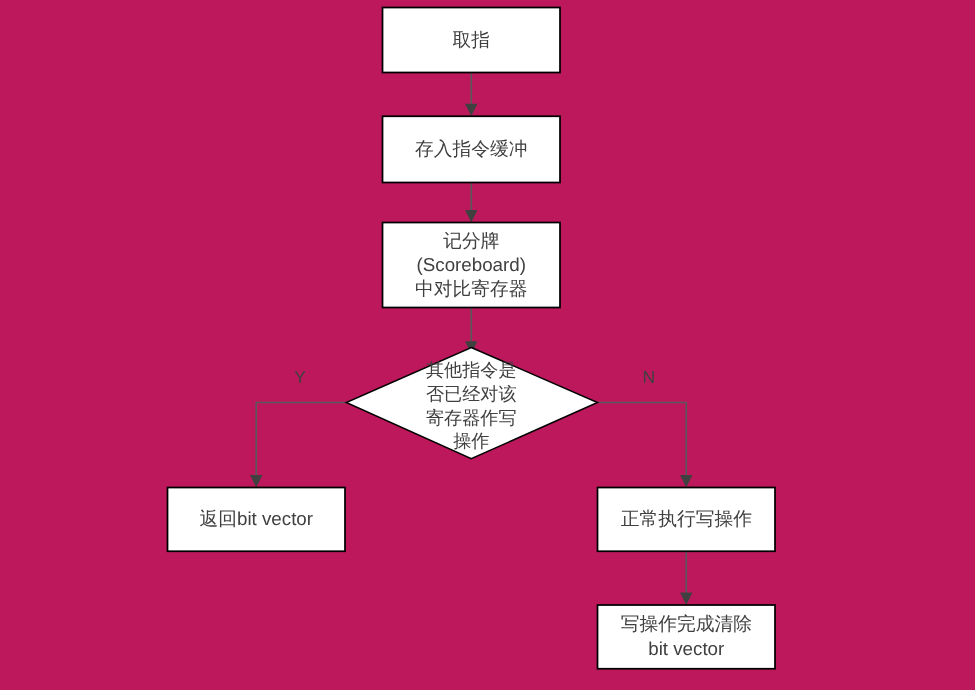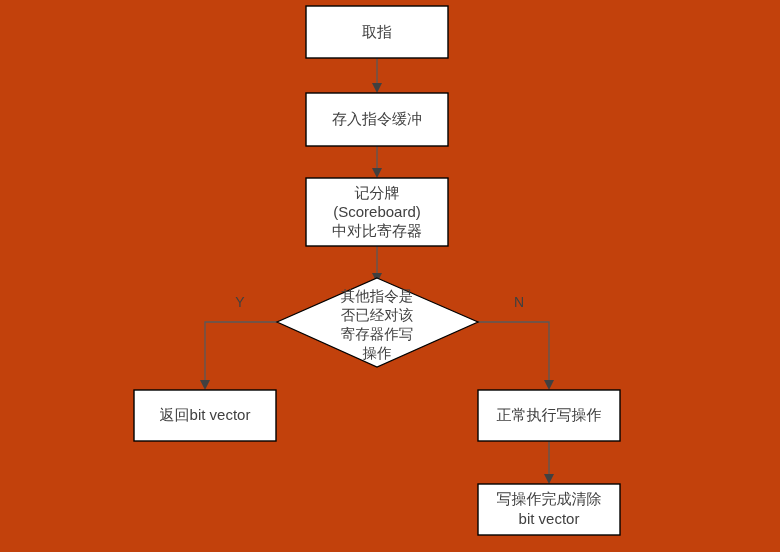--- a/index.html
+++ b/index.html
@@ -4,21 +4,21 @@
 <style>
   html, body {
     margin: 0;
     padding: 0;
     background: #ffffff;
   }
   #canvas {
     position: relative;
     width: 780px;
     height: 552px;
-    background: #c2410c;
+    background: #be185d;
     overflow: hidden;
     font-family: "Liberation Sans", "DejaVu Sans", sans-serif;
   }
   svg#flow {
     position: absolute;
     left: 0;
     top: 0;
     width: 780px;
     height: 552px;
   }

